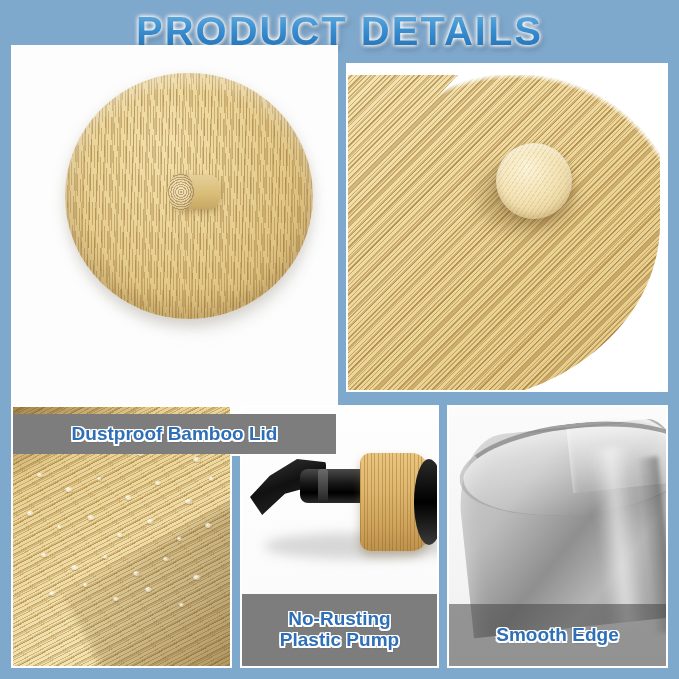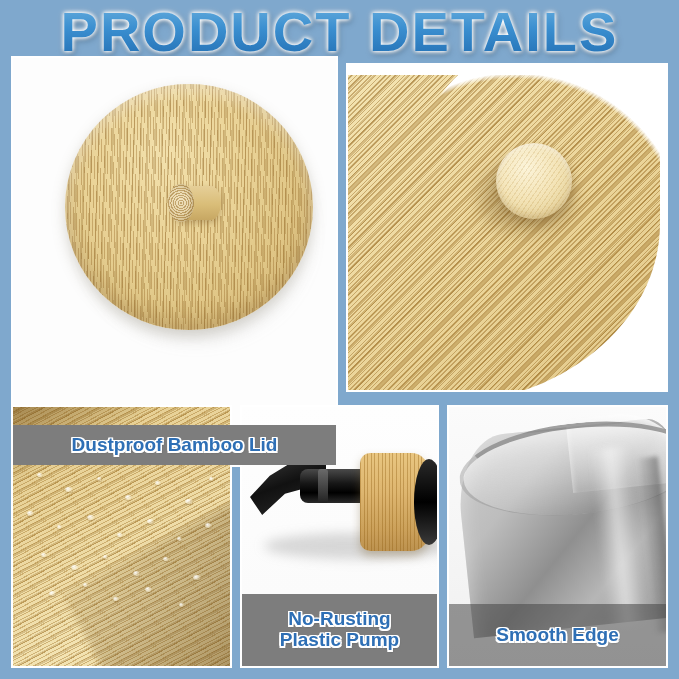--- a/index.html
+++ b/index.html
@@ -20,21 +20,21 @@
     position: absolute;
     left: 0;
     top: 0;
     width: 679px;
     height: 62px;
     display: flex;
     align-items: center;
     justify-content: center;
   }
   .title-text {
-    font-size: 56px;
+    font-size: 40px;
     font-weight: bold;
     letter-spacing: 2px;
     color: #2f7fc4;
     background: linear-gradient(180deg, #6fb3e0 0%, #3b8fd0 45%, #1f6bb0 100%);
     -webkit-background-clip: text;
     background-clip: text;
     -webkit-text-fill-color: transparent;
     text-shadow: none;
     filter: drop-shadow(0 0 2px #ffffff) drop-shadow(0 0 2px #ffffff)
             drop-shadow(1px 2px 2px rgba(20,50,80,0.45));
@@ -336,21 +336,21 @@
     filter: blur(2px);
   }
 </style>
 </head>
 <body>
 
 <div class="title-bar">
   <div class="title-text">PRODUCT DETAILS</div>
 </div>
 
-<div class="panel" style="left:11px; top:56px; width:327px; height:411px;">
+<div class="panel" style="left:11px; top:45px; width:327px; height:411px;">
   <div class="photo">
     <div class="p1-bg"></div>
     <div class="lid-shadow"></div>
     <div class="lid"></div>
     <div class="lid-knob"></div>
     <div class="lid-knob-cap"></div>
   </div>
   <div class="caption gray" style="height:40px;">
     <span class="caption-text">Dustproof Bamboo Lid</span>
   </div>

